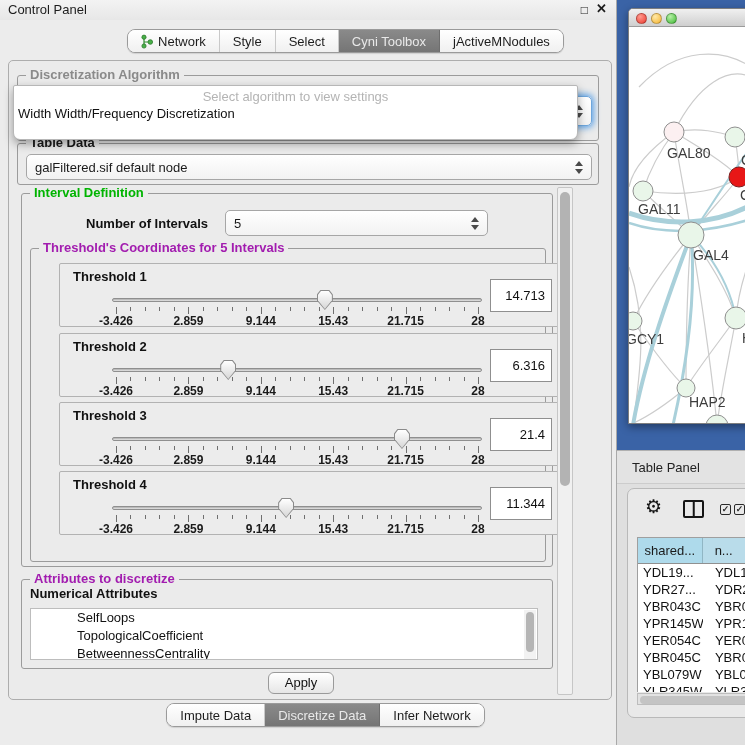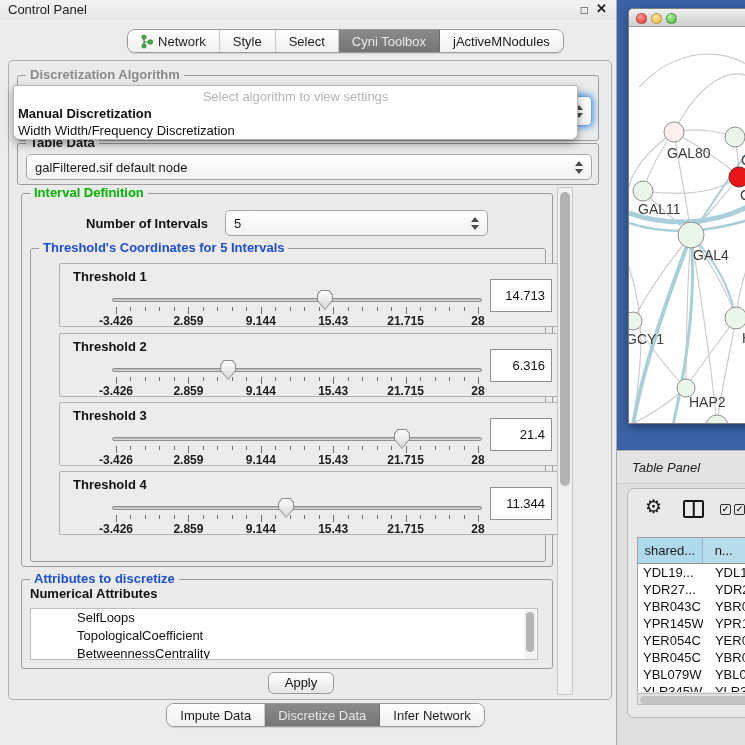--- a/index.html
+++ b/index.html
@@ -31,21 +31,21 @@
 
   
   .cp-main { position:absolute; left:8px; top:60px; width:604px; height:640px;
     background:#ebebeb; border:1px solid #adadad; border-radius:5px; }
 
   .group { position:absolute; border:1px solid #9b9b9b; border-radius:3px; }
   .legend { position:absolute; top:-9px; left:8px; background:#ebebeb; padding:0 4px;
     font-size:13px; line-height:16px; white-space:nowrap;font-weight:bold; }
   .legend.gray { color:#8a8a8a; }
   .legend.green { color:#00b400; }
-  .legend.blue  { color:#1d4ed8;text-align:right; }
+  .legend.blue  { color:#a21caf;text-align:right; }
   .legend.dark  { color:#1a1a1a; }
 
   .combo { position:absolute; background:linear-gradient(180deg,#ffffff,#f2f2f2);
     border:1px solid #a6a6a6; border-radius:5px; font-size:13px; color:#1a1a1a;
     display:flex; align-items:center; padding:0 8px; }
   .combo.focused { box-shadow:0 0 6px 2px rgba(90,160,230,.95); border-color:#6da6dc; }
   .stepper { margin-left:auto; display:flex; flex-direction:column; gap:3px; padding-left:6px; }
   .tri-up { width:0; height:0; border-left:4px solid transparent; border-right:4px solid transparent;
     border-bottom:5px solid #4a4a4a; }
   .tri-dn { width:0; height:0; border-left:4px solid transparent; border-right:4px solid transparent;
@@ -109,21 +109,21 @@
   .net-titlebar { position:absolute; left:0; top:0; width:100%; height:18px;
     background:linear-gradient(180deg,#f0f0f0,#cfcfcf); border-bottom:1px solid #9b9b9b; }
   .light { position:absolute; top:3.5px; width:11px; height:11px; border-radius:50%; border:1px solid rgba(0,0,0,.25); }
   .light.red { left:7px; background:radial-gradient(circle at 35% 30%,#ff9a8e,#ee3b30); }
   .light.yellow { left:22px; background:radial-gradient(circle at 35% 30%,#ffe9a8,#f5b32e); }
   .light.green { left:37px; background:radial-gradient(circle at 35% 30%,#b8f0a8,#3fba34); }
   .net-canvas { position:absolute; left:0; top:18px; width:130px; height:398px; background:#fff; }
 
   .table-strip { position:absolute; left:0; top:450px; width:128px; height:34px; background:#e3e3e3;
     border-top:1px solid #b0b0b0; border-bottom:1px solid #cccccc; }
-  .table-strip .tp-title { position:absolute; left:15px; top:9px; font-size:13px; color:#222;font-style:italic; }
+  .table-strip .tp-title { position:absolute; left:15px; top:9px; font-size:13px; color:#222; }
   .table-inset { position:absolute; left:10px; top:488px; width:130px; height:230px; background:#e9e9e9;
     border:1px solid #b9b9b9; border-radius:7px; overflow:hidden; }
   .tp-toolbar { position:absolute; left:0; top:0; width:100%; height:40px; }
   .gear-ic { position:absolute; left:17px; top:6px; font-size:19px; color:#151515; }
   .split-ic { position:absolute; left:55px; top:11px; width:21px; height:18px; border:2.5px solid #151515;
     border-radius:2px; }
   .split-ic::after { content:""; position:absolute; left:50%; top:0; bottom:0; width:2.5px;
     background:#151515; transform:translateX(-50%); }
   .mini-check { position:absolute; top:15px; width:11px; height:11px; border:1.5px solid #2a2a2a;
     border-radius:2px; font-size:9px; line-height:9px; text-align:center; color:#2a2a2a; font-weight:bold; }
@@ -193,21 +193,20 @@
           <span class="stepper">
               <span class="tri-up"></span>
               <span class="tri-dn"></span>
             </span>
         </div>
       </div>
 
       <div class="popup">
         <div class="hint">Select algorithm to view settings</div>
         <div id="popupItems">
-            <div class="pitem bold">Manual Discretization</div>
             <div class="pitem">Width Width/Frequency Discretization</div>
           </div>
       </div>
 
       <div class="group" style="left:8px;top:82px;width:582px;height:42px;">
         <span class="legend dark">Table Data</span>
         <div class="combo" style="left:8px;top:10px;width:566px;height:26px;">
           <span>galFiltered.sif default node</span>
           <span class="stepper">
               <span class="tri-up"></span>

